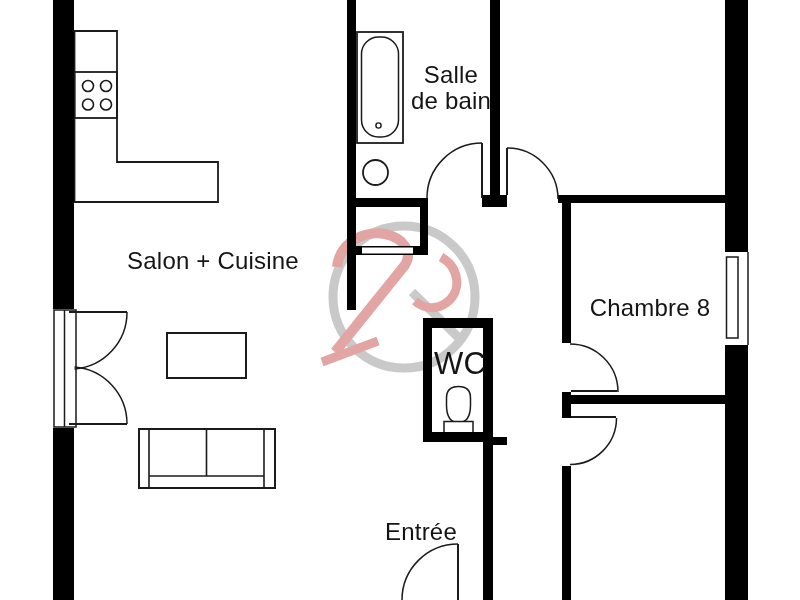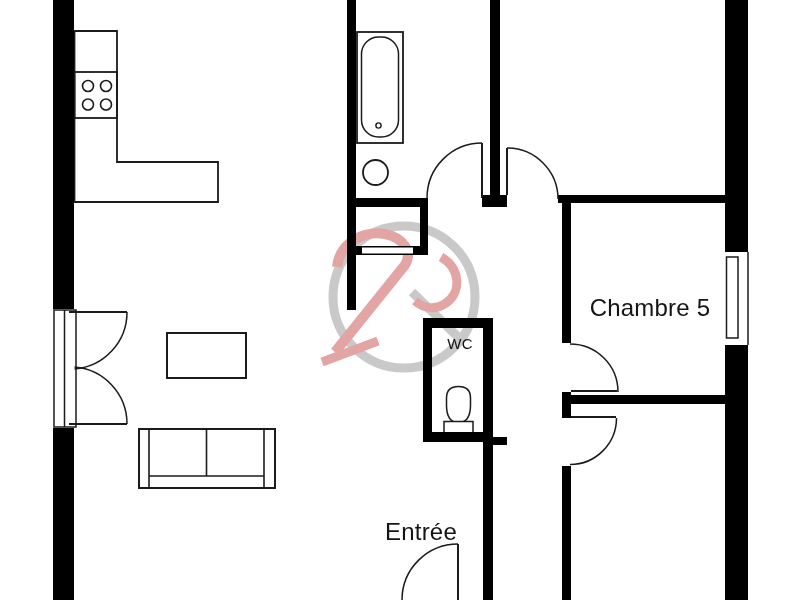--- a/index.html
+++ b/index.html
@@ -7,21 +7,21 @@
         font-family:"Liberation Sans", sans-serif;}
   #plan svg{position:absolute;left:0;top:0;}
   .lbl{position:absolute;transform:translate(-50%,-50%);font-size:24px;color:#141414;
        white-space:nowrap;letter-spacing:.2px;line-height:26px;}
   #lbl-salon{left:213px;top:261px;}
   #lbl-sdb{left:451px;top:88px;text-align:center;}
   #lbl-sdb span{display:block;}
   #lbl-ch1{left:615px;top:81px;}
   #lbl-ch2{left:650px;top:308px;}
   #lbl-ch3{left:650px;top:515px;}
-  #lbl-wc{left:460px;top:344px;font-size:15px;}
+  #lbl-wc{left:460px;top:364px;font-size:31px;}
   #lbl-entree{left:421px;top:532px;}
 </style>
 </head>
 <body>
 
 <div id="plan">
 
   <svg width="800" height="600" viewBox="0 0 800 600">
 
     <g fill="none">
@@ -113,17 +113,22 @@
         <path d="M571 417 H616" stroke-width="2"></path>
         <path d="M616.5 418 A46.5 46.5 0 0 1 570 464.5"></path>
       </g>
       <g>
         <path d="M458 544 V600" stroke-width="2"></path>
         <path d="M458 544 A56 56 0 0 0 402 600"></path>
       </g>
     </g>
   </svg>
 
-  <div class="lbl" id="lbl-ch2">Chambre 5</div>
+  <div class="lbl" id="lbl-salon">Salon + Cuisine</div>
+  <div class="lbl" id="lbl-sdb">
+    <span>Salle</span>
+    <span>de bain</span>
+  </div>
+  <div class="lbl" id="lbl-ch2">Chambre 8</div>
   <div class="lbl" id="lbl-wc">WC</div>
   <div class="lbl" id="lbl-entree">Entrée</div>
 
 </div>
 
 </body></html>

